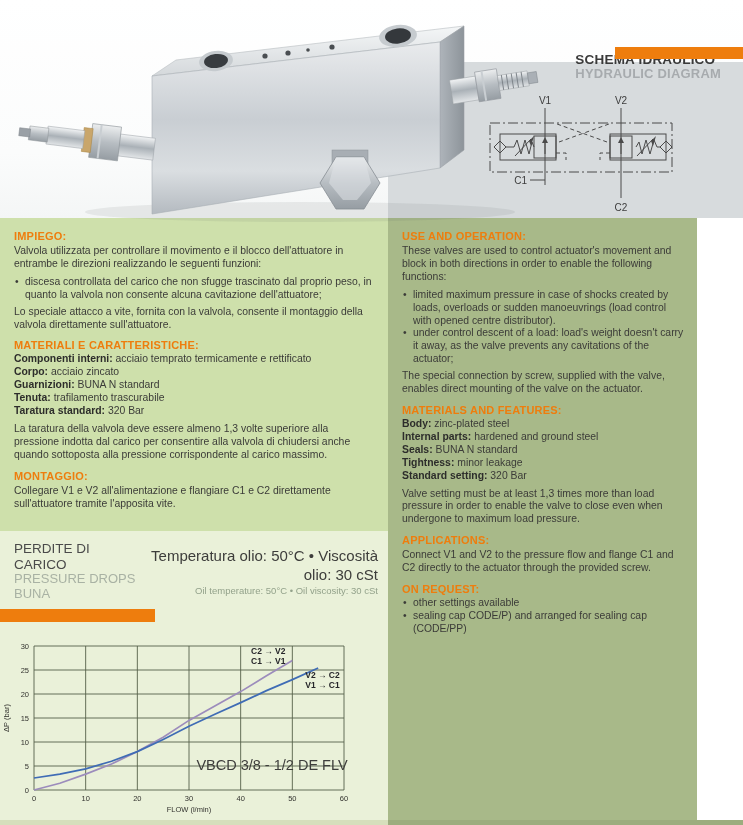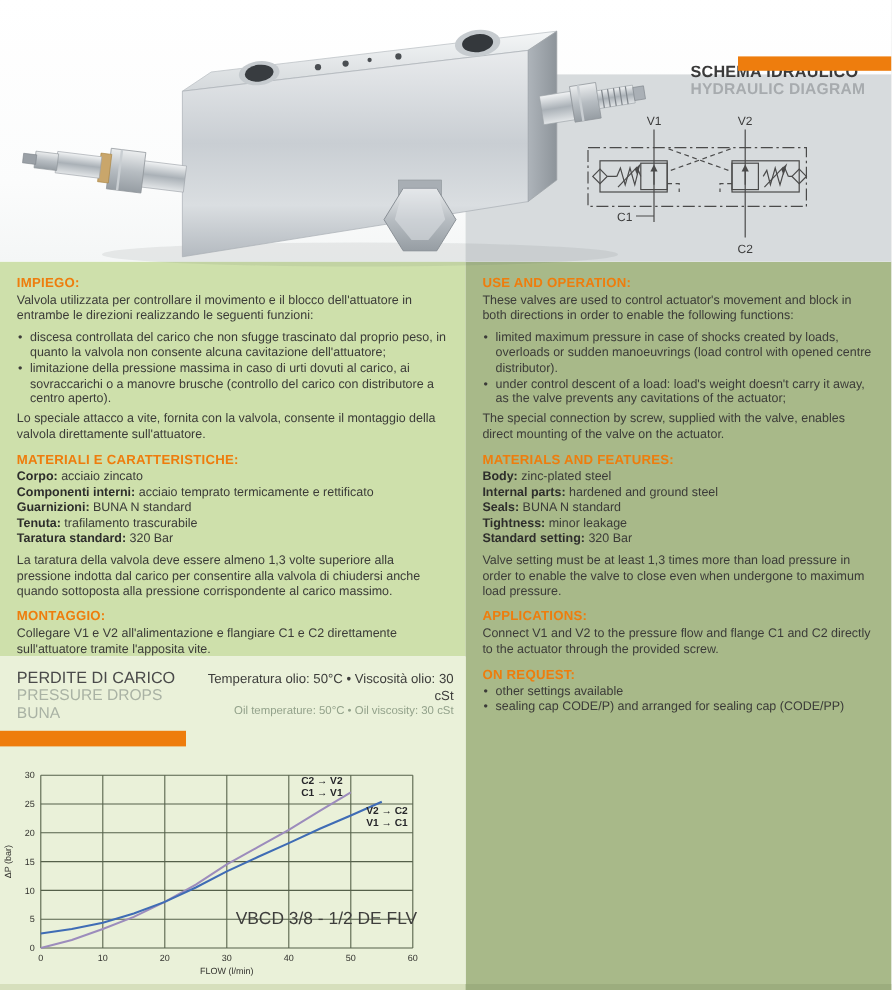--- a/index.html
+++ b/index.html
@@ -14,39 +14,39 @@
   .schema-it{font-size:13.5px;font-weight:bold;color:#3a3a3a;letter-spacing:.2px;}
   .schema-en{font-size:13px;font-weight:bold;color:#a7abae;letter-spacing:.2px;}
   .hero-orange-bar{position:absolute;top:47px;right:0;width:128px;height:12px;background:#ee7d0d;}
   .photo-svg{position:absolute;left:0;top:0;}
   .diagram-svg{position:absolute;left:388px;top:62px;}
   
   .cols{display:flex;width:743px;height:607px;}
   .col-left{width:388px;display:flex;flex-direction:column;}
   .col-left-text{height:340px;background:#cee0ab;box-sizing:border-box;
                  padding:12px 14px 0 14px;overflow:hidden;}
-  .col-right{width:355px;background:#a8b989;box-sizing:border-box;
+  .col-right{width:309px;background:#a8b989;box-sizing:border-box;
              padding:12px 12px 0 14px;}
   .sec-title{color:#ee7d0d;font-weight:bold;font-size:11px;margin:8px 0 2px 0;letter-spacing:.2px;}
   .sec-title:first-child{margin-top:0;}
   .body-text,.spec,li{font-size:10.4px;line-height:12.9px;color:#3b3b38;}
   p.body-text{margin:3px 0 5px 0;}
   ul.bullets{margin:0 0 4px 0;padding:0;list-style:none;}
   ul.bullets li{position:relative;padding-left:11px;}
   ul.bullets li::before{content:"•";position:absolute;left:1px;top:0;}
   .spec b{color:#2d2d2b;}
   .specs{margin:2px 0 5px 0;}
   
   .chart-zone{flex:1;background:#eaf1d9;position:relative;}
   .chart-head{display:flex;justify-content:space-between;align-items:center;
               padding:10px 10px 0 14px;}
   .pd-title-it{font-size:13.5px;color:#4a4a4a;line-height:1.15;}
   .pd-title-en{font-size:13px;color:#a9b2a4;line-height:1.15;}
   .cond{text-align:right;line-height:1.3;}
-  .cond-it{font-size:11px;color:#3d3d3b;}
+  .cond-it{font-size:15px;color:#3d3d3b;}
   .cond-en{font-size:9.5px;color:#93a28b;}
   .chart-orange-bar{width:155px;height:13px;background:#ee7d0d;margin-top:7px;}
   .curve-chart{display:block;margin:8px 0 0 0;}
   
   .bottom-strip-left{position:absolute;left:0;bottom:0;width:388px;height:5px;background:#d6dfbc;}
   .bottom-strip-right{position:absolute;left:388px;bottom:0;width:355px;height:5px;background:#9cad7e;}
 </style>
 </head>
 <body>
 
@@ -188,28 +188,27 @@
   </div>
 
   <div class="cols">
 
     <div class="col-left">
       <div class="col-left-text">
         <div class="sec-title">IMPIEGO:</div>
         <p class="body-text">Valvola utilizzata per controllare il movimento e il blocco dell'attuatore in entrambe le direzioni realizzando le seguenti funzioni:</p>
         <ul class="bullets">
           <li>discesa controllata del carico che non sfugge trascinato dal proprio peso, in quanto la valvola non consente alcuna cavitazione dell'attuatore;</li>
-          <li>limitazione della pressione massima in caso di urti dovuti al carico, ai sovraccarichi o a manovre brusche (controllo del carico con distributore a centro aperto).</li>
         </ul>
         <p class="body-text">Lo speciale attacco a vite, fornita con la valvola, consente il montaggio della valvola direttamente sull'attuatore.</p>
 
         <div class="sec-title">MATERIALI E CARATTERISTICHE:</div>
         <div class="specs">
+          <div class="spec"><b>Componenti interni:</b> <span>acciaio temprato termicamente e rettificato</span></div>
           <div class="spec"><b>Corpo:</b> <span>acciaio zincato</span></div>
-          <div class="spec"><b>Componenti interni:</b> <span>acciaio temprato termicamente e rettificato</span></div>
           <div class="spec"><b>Guarnizioni:</b> <span>BUNA N standard</span></div>
           <div class="spec"><b>Tenuta:</b> <span>trafilamento trascurabile</span></div>
           <div class="spec"><b>Taratura standard:</b> <span>320 Bar</span></div>
         </div>
         <p class="body-text">La taratura della valvola deve essere almeno 1,3 volte superiore alla pressione indotta dal carico per consentire alla valvola di chiudersi anche quando sottoposta alla pressione corrispondente al carico massimo.</p>
 
         <div class="sec-title">MONTAGGIO:</div>
         <p class="body-text">Collegare V1 e V2 all'alimentazione e flangiare C1 e C2 direttamente sull'attuatore tramite l'apposita vite.</p>
 
       </div>

